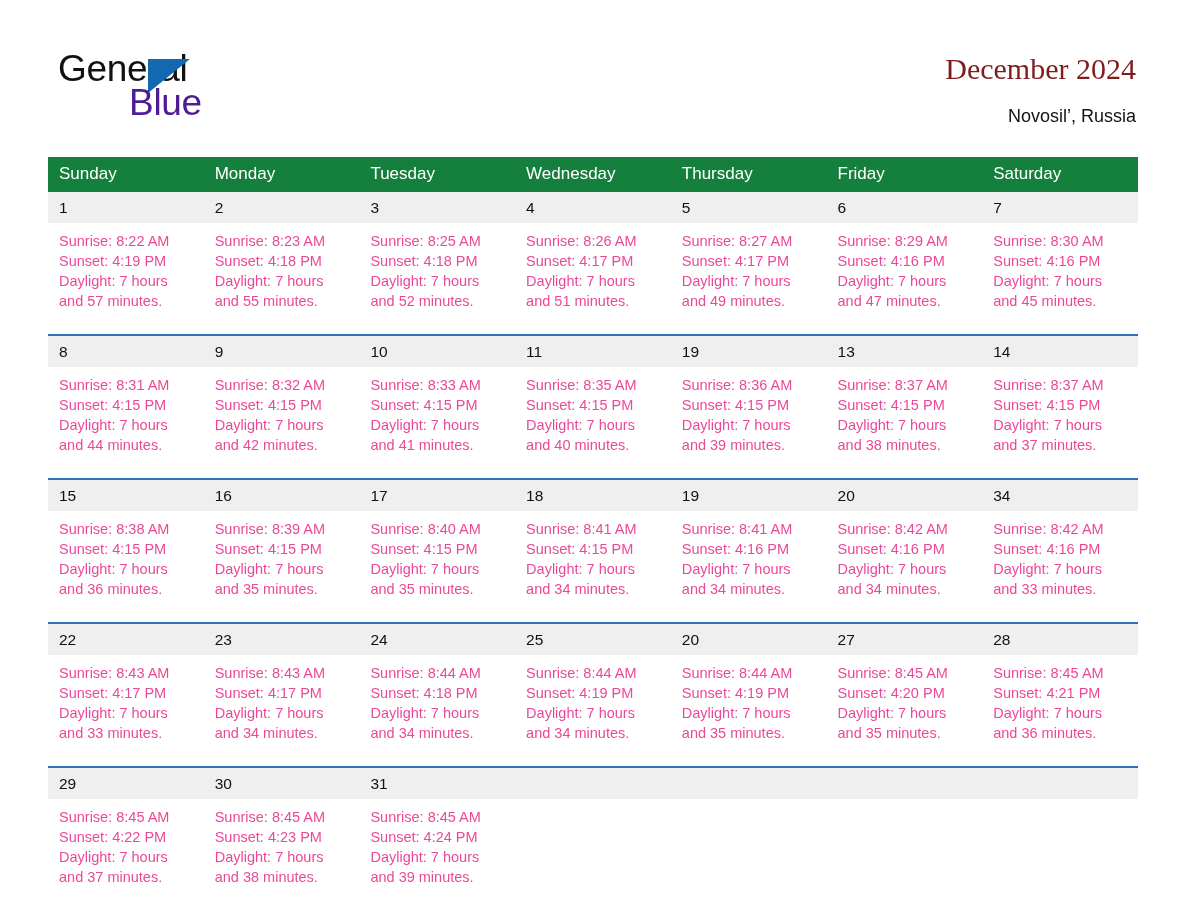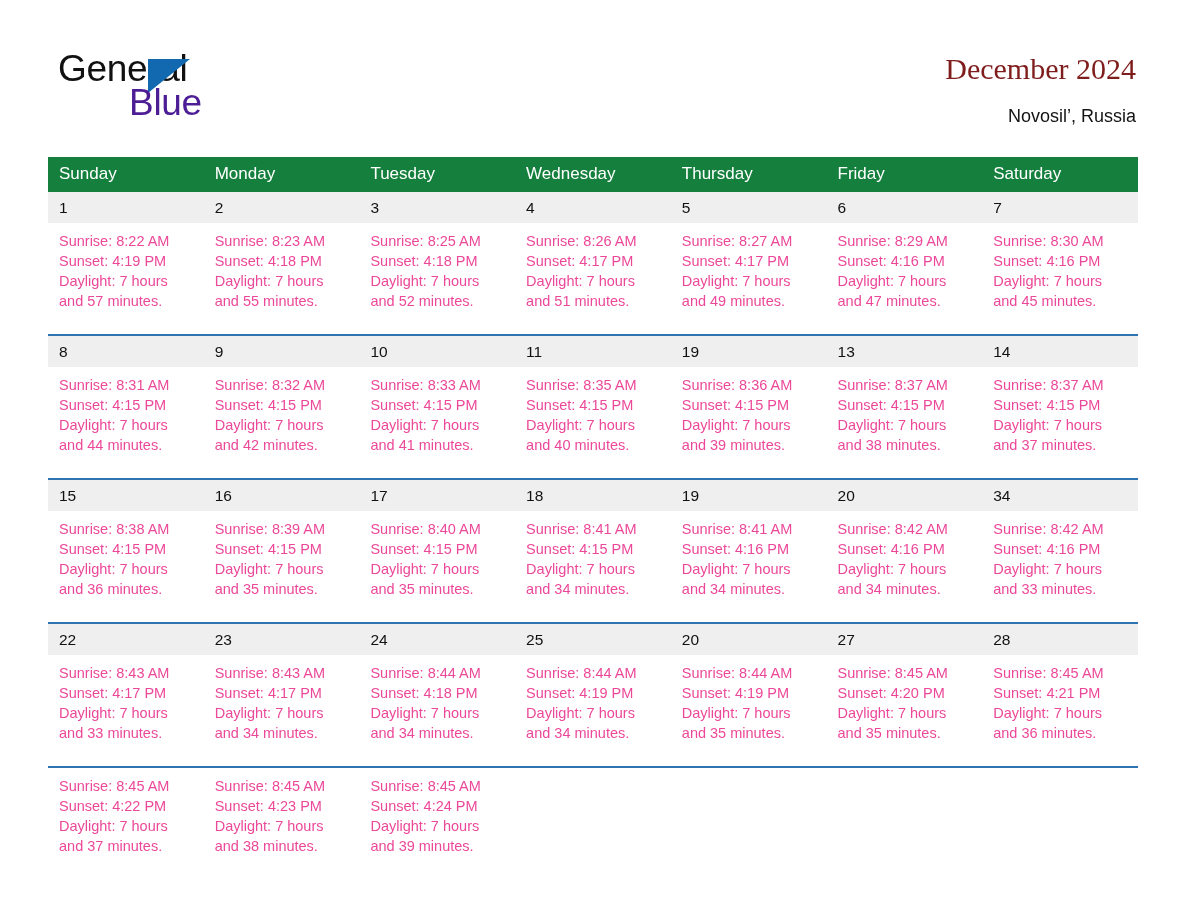--- a/index.html
+++ b/index.html
@@ -430,20 +430,29 @@
           </td>
       </tr>
 
       <tr class="week-spacer">
           <td colspan="7"></td>
         </tr>
       <tr class="week-sep">
           <td colspan="7"></td>
         </tr>
 
+      <tr class="daynum-row">
+        <td>29</td>
+        <td>30</td>
+        <td>31</td>
+        <td class="empty"></td>
+        <td class="empty"></td>
+        <td class="empty"></td>
+        <td class="empty"></td>
+      </tr>
       <tr class="detail-row">
         <td>
             <div class="detail">Sunrise: 8:45 AM
 Sunset: 4:22 PM
 Daylight: 7 hours
 and 37 minutes.</div>
           </td>
         <td>
             <div class="detail">Sunrise: 8:45 AM
 Sunset: 4:23 PM

